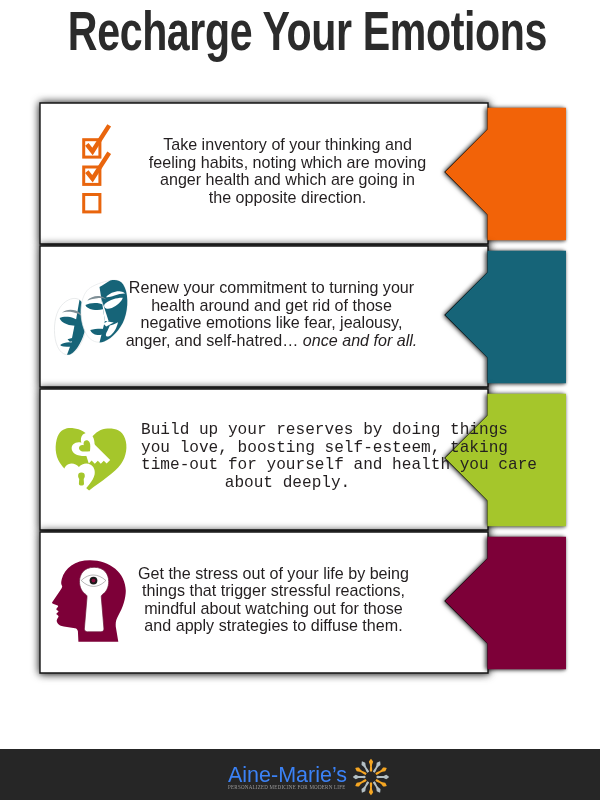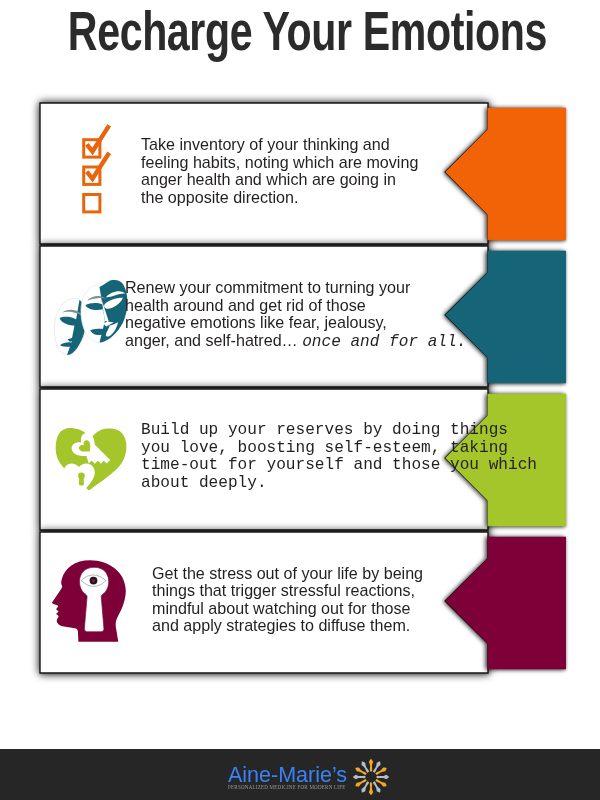--- a/index.html
+++ b/index.html
@@ -5,22 +5,22 @@
 <style>
   html,body{margin:0;padding:0;}
   body{width:600px;height:800px;background:#ffffff;font-family:"Liberation Sans",sans-serif;overflow:hidden;position:relative;}
   .page{position:absolute;inset:0;width:552px;height:800px;}
   .title{position:absolute;left:0;top:0px;width:600px;height:60px;text-align:center;white-space:nowrap;}
   .title span{display:inline-block;color:#2b2b2b;font-weight:bold;font-size:56px;line-height:56px;
     transform:translateX(-19px) scaleX(0.734) translateY(3px);transform-origin:50% 0;letter-spacing:-0.5px;}
 
   .panel{position:absolute;left:0;width:600px;}
   .block{position:absolute;top:5px;}
-  .ptext{position:absolute;color:#231f20;font-size:16.1px;line-height:17.65px;}
-  .ptext i{font-style:italic;font-family:Liberation Mono, monospace;}
+  .ptext{position:absolute;color:#231f20;font-size:16.1px;line-height:17.65px;text-align:center;}
+  .ptext i{font-style:italic;}
   .pline{white-space:nowrap;}
   .icon{position:absolute;}
 
   .footer{position:absolute;left:0;top:749px;width:600px;height:51px;background:#262626;}
   .brandtxt{position:absolute;left:228px;top:0;}
   .brandname{position:absolute;left:0;top:16px;color:#3b82f6;font-size:21.5px;line-height:21.5px;
     white-space:nowrap;font-family:"Liberation Sans",sans-serif;}
   .brandtag{position:absolute;left:0px;top:34.6px;color:#9a9a9a;font-size:6.3px;line-height:6.3px;
     letter-spacing:0.30px;white-space:nowrap;font-family:"Liberation Serif",serif;
     transform:scaleX(0.795);transform-origin:0 0;}
@@ -114,21 +114,21 @@
             <path d="M27.5 50.6 A3.3 3.3 0 0 1 30.8 53.9 C30.8 55.3 30.0 56.1 29.7 56.9 L30.0 61.8 A1.6 1.6 0 0 1 28.4 63.4 L26.5 63.4 A1.6 1.6 0 0 1 24.9 61.8 L25.2 56.9 C24.9 56.1 24.1 55.3 24.1 53.9 A3.3 3.3 0 0 1 27.5 50.6 Z" fill="#A5C62B"></path>
             <path d="M30.6 28.4 L38.6 20.4 L56.2 38.0 L52.6 41.6 L49.8 38.8 L46.8 41.8 L43.8 38.8 L40.8 41.8 L37.6 38.6 L34.8 41.4 Z" fill="#ffffff"></path>
             <g transform="translate(32.3,25.6) rotate(-45)">
               <path d="M0 11.2 C-4.6 7.0 -11.4 1.8 -12.4 -3.4 C-13.3 -8.0 -10.6 -11.6 -6.8 -11.6 C-3.9 -11.6 -1.2 -9.6 0 -7.0 C1.2 -9.6 3.9 -11.6 6.8 -11.6 C10.6 -11.6 13.3 -8.0 12.4 -3.4 C11.4 1.8 4.6 7.0 0 11.2 Z" fill="#ffffff"></path>
               <path d="M0 5.2 C-2.3 3.2 -5.7 0.7 -6.2 -1.8 C-6.6 -4.0 -5.3 -5.8 -3.4 -5.8 C-1.95 -5.8 -0.6 -4.8 0 -3.5 C0.6 -4.8 1.95 -5.8 3.4 -5.8 C5.3 -5.8 6.6 -4.0 6.2 -1.8 C5.7 0.7 2.3 3.2 0 5.2 Z" fill="#A5C62B"></path>
             </g>
           </svg></div>
         <div class="ptext" style="left: 141px; top: 33px; width: 293px; font-family: Liberation Mono, monospace;">
           <div class="pline">Build up your reserves by doing things</div>
           <div class="pline">you love, boosting self-esteem, taking</div>
-          <div class="pline">time-out for yourself and those you which</div>
+          <div class="pline">time-out for yourself and health you care</div>
           <div class="pline">about deeply.</div>
         </div>
       </div>
       <div class="panel" style="top: 531.5px;">
         <svg class="block" width="600" height="161" viewBox="0 0 600 161" style="left: 0px; top: -10px; filter: drop-shadow(rgba(0, 0, 0, 0.85) 0px 0px 4.2px) drop-shadow(rgba(0, 0, 0, 0.25) 1px 1.4px 1.4px);">
           <g transform="translate(0,10)">
             <path d="M 40 0 L 488 0 L 488 26.5 L 445.2 69 L 488 111.5 L 488 141 L 40 141 Z" fill="#ffffff" stroke="#161616" stroke-width="1.4"></path>
           </g>
         </svg>
         <svg class="block" width="600" height="161" viewBox="0 0 600 161" style="left: 0px; top: -10px; filter: drop-shadow(rgba(0, 0, 0, 0.6) -1.3px 0px 2.2px) drop-shadow(rgba(0, 0, 0, 0.4) 0.6px 1.2px 1.4px);">
@@ -138,21 +138,21 @@
         </svg>
         <div class="icon" style="left: 52px; top: 25.5px;"><svg width="78" height="90" viewBox="0 0 78 90">
             <path d="M38 3.2 C23 3.2 12.8 10.8 9.8 22 C8.5 26.8 9.6 28 10.2 29.2 C10.0 30.8 9.2 32 8.0 33.8 L0.2 45.2 C-0.3 46 0.2 46.5 1.0 46.8 L5.6 48.6 C6.2 48.9 6.3 49.4 5.8 50.0 L4.6 51.6 C4.2 52.2 4.3 52.8 5.0 53.2 L6.0 53.8 C6.6 54.2 6.6 54.8 6.0 55.2 L4.9 56.1 C4.3 56.6 4.3 57.2 4.9 57.6 L6.0 58.4 C6.6 58.9 6.7 59.6 6.2 60.2 L5.2 62.0 C4.4 63.4 4.6 65.0 5.6 66.2 C7.0 68.0 8.8 69.0 11.8 69.6 L23.0 71.2 C24.6 71.4 25.6 72.6 25.9 74.3 L26.4 84.8 L66.3 84.8 L64.0 71.0 C63.2 66.4 64.0 62.6 66.2 58.8 C71.0 50.6 73.8 41.0 73.8 33.8 C73.8 16.0 57.8 3.2 38 3.2 Z" fill="#7D0038"></path>
             <path d="M42.1 10.3 C32.0 10.3 27.5 17.2 27.5 24.5 C27.5 30.6 30.2 35.0 33.5 37.2 C34.8 38.1 35.2 39.1 35.0 40.4 L32.4 71.2 C32.2 73.4 33.3 74.8 35.4 74.8 L48.9 74.8 C51.0 74.8 52.1 73.4 51.9 71.2 L49.3 40.4 C49.1 39.1 49.5 38.1 50.8 37.2 C54.1 35.0 56.7 30.6 56.7 24.5 C56.7 17.2 52.2 10.3 42.1 10.3 Z" fill="#ffffff" stroke="#6d1539" stroke-width="0.7"></path>
             <g>
               <path d="M29.2 23.5 C33.6 19.4 37.4 18.0 41.5 18.0 C45.7 18.0 49.8 20.0 53.9 23.5 C49.8 27.6 45.6 29.4 41.5 29.4 C37.4 29.4 33.2 27.4 29.2 23.5 Z" fill="#ffffff" stroke="#6f6f6f" stroke-width="0.5"></path>
               <circle cx="41.5" cy="23.6" r="3.9" fill="#1b1b1b"></circle>
               <circle cx="41.5" cy="23.6" r="1.9" fill="#8a0b3c"></circle>
             </g>
           </svg></div>
-        <div class="ptext" style="left: 152px; top: 33px; width: 293px;">
+        <div class="ptext" style="left: 127px; top: 33px; width: 293px;">
           <div class="pline">Get the stress out of your life by being</div>
           <div class="pline">things that trigger stressful reactions,</div>
           <div class="pline">mindful about watching out for those</div>
           <div class="pline">and apply strategies to diffuse them.</div>
         </div>
       </div>
     </div>
 
   <div class="footer">
     <div class="brandtxt">

